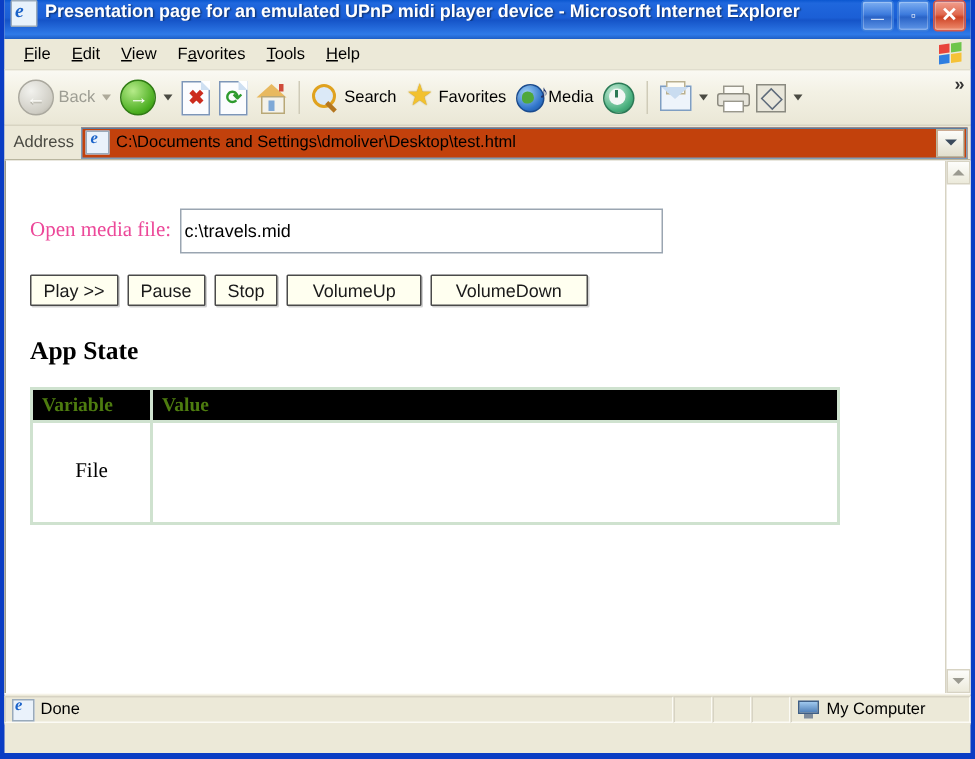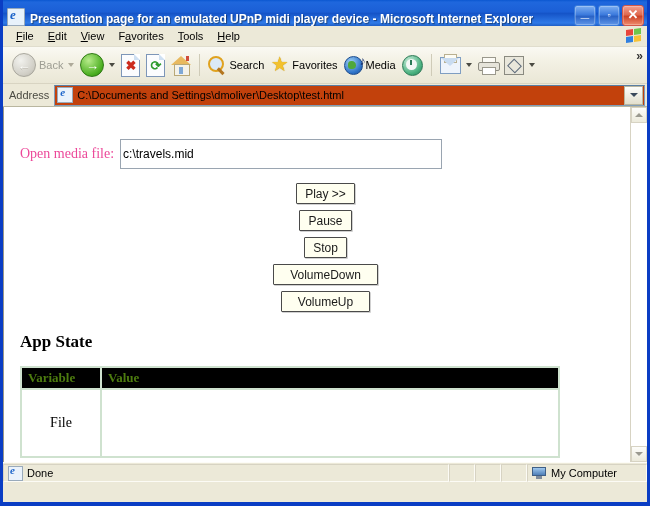--- a/index.html
+++ b/index.html
@@ -14,21 +14,21 @@
     position:absolute;left:0;top:0;width:650px;height:506px;
     box-sizing:border-box;
     border:3px solid #0a3dc4;
     border-top:none;border-bottom-width:4px;
     background:#ece9d8;
   }
   
   .titlebar{
     height:26px;
     background:linear-gradient(to bottom,#0b57d0 0%,#1f67dd 8%,#1b5fd6 45%,#1554c8 52%,#2f7ae8 88%,#1f5fc6 100%);
-    display:flex;align-items:flex-end;
+    display:flex;align-items:flex-start;
     padding-left:4px;
     position:relative;
   }
   .title-icon{
     width:16px;height:16px;flex:0 0 auto;margin-right:5px;
     background:#e8f2fb;border:1px solid #9ab;border-radius:1px;
     position:relative;
   }
   .title-icon:after{
     content:"e";position:absolute;left:2px;top:-2px;
@@ -179,21 +179,21 @@
   }
   .doc{padding:0 16px;font-family:"Liberation Serif",serif;color:#000;}
   .formrow{display:flex;align-items:center;padding-top:32px;}
   .flabel{font-family:"Liberation Serif",serif;font-size:14px;color:#ec4899;margin-right:6px;}
   .finput{
     width:322px;height:19px;box-sizing:border-box;
     border:1px solid #9aa5b1;background:#fff;
     font-family:"Liberation Sans",sans-serif;font-size:12px;color:#000;
     padding:14px 2px;outline:none;
   }
-  .btnrow{display:flex;align-items:center;gap:6px;margin-top:14px;flex-direction:column;}
+  .btnrow{display:flex;align-items:center;gap:6px;margin-top:14px;}
   .btn{
     background:#fffff0;border:1px solid #4a4a4a;
     font-family:"Liberation Sans",sans-serif;font-size:12px;color:#1a1a1a;
     padding:2px 8px;height:21px;box-sizing:border-box;
     border-radius:1px;cursor:default;
     box-shadow:1px 1px 0 rgba(0,0,0,.18);
   }
   .btn.wide{padding:2px 16px;}
   h2.appstate{
     font-family:"Liberation Serif",serif;font-size:17px;font-weight:bold;
@@ -385,22 +385,22 @@
 
       <div class="formrow">
         <span class="flabel">Open media file:</span>
         <input class="finput" type="text" value="c:\travels.mid" style="">
       </div>
 
       <div class="btnrow">
         <button class="btn">Play &gt;&gt;</button>
         <button class="btn">Pause</button>
         <button class="btn">Stop</button>
+        <button class="btn wide">VolumeUp</button>
         <button class="btn wide">VolumeDown</button>
-        <button class="btn wide">VolumeUp</button>
       </div>
 
       <h2 class="appstate">App State</h2>
 
       <table class="state">
         <thead>
           <tr>
             <th class="varcol">Variable</th>
             <th>Value</th>
           </tr>

